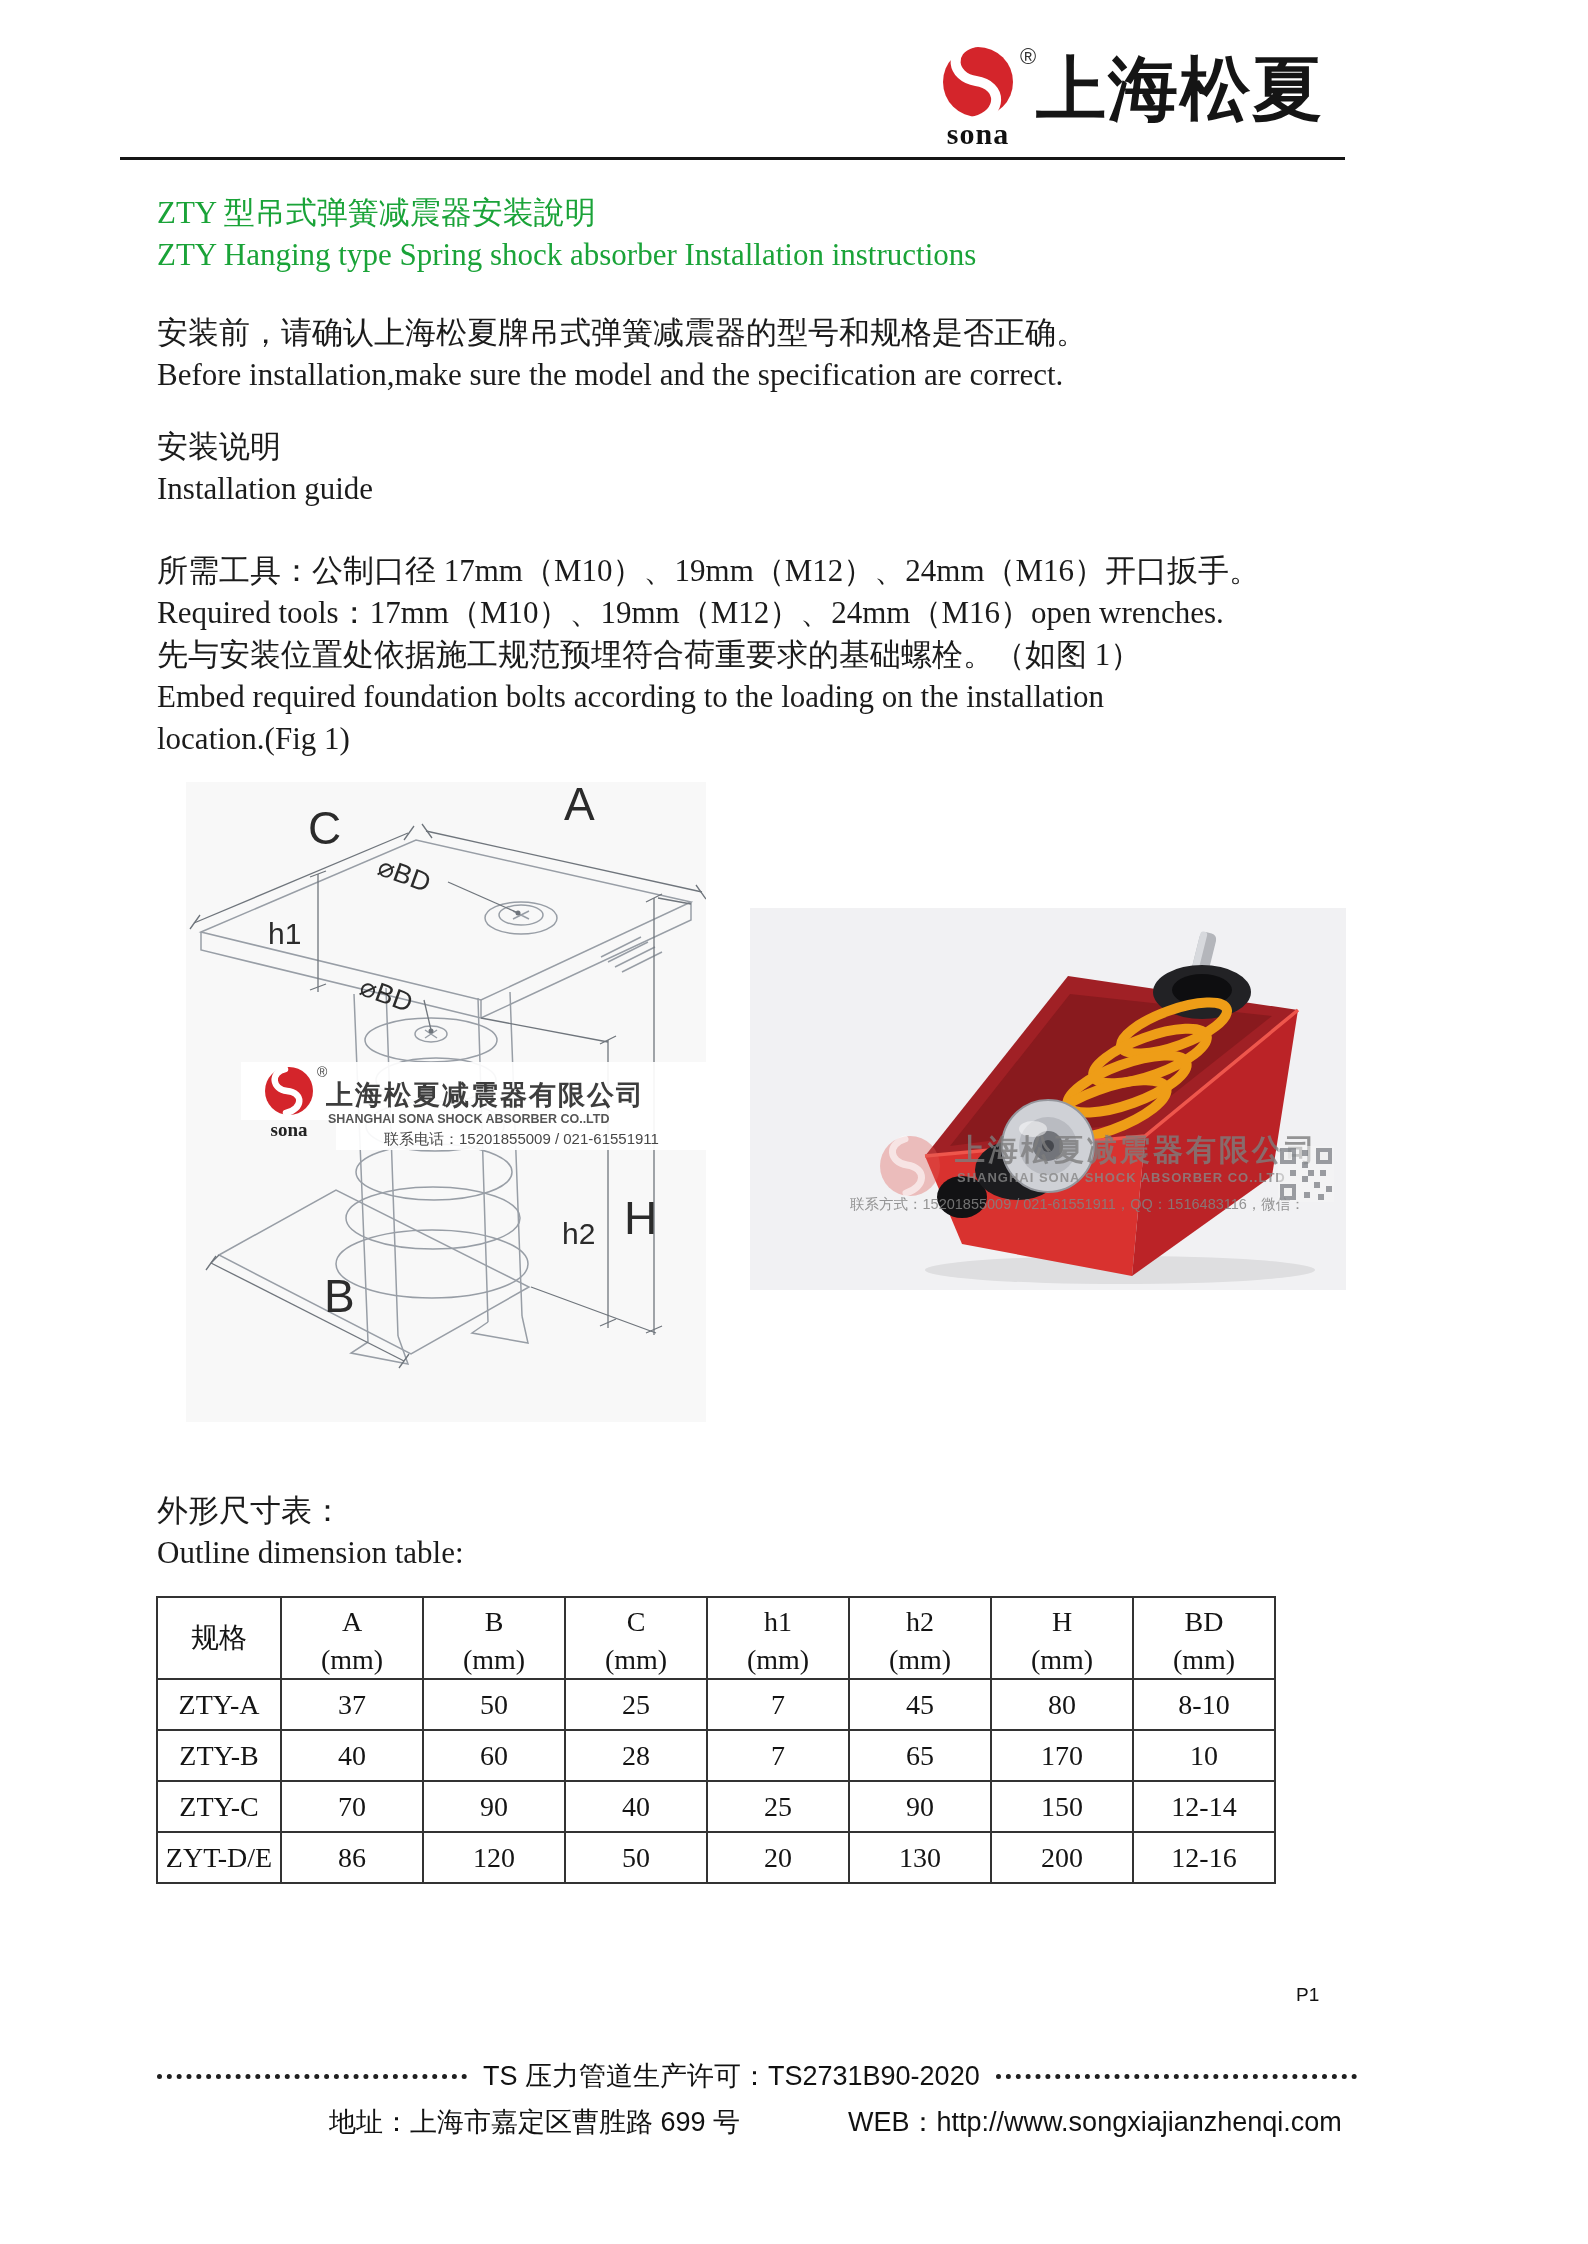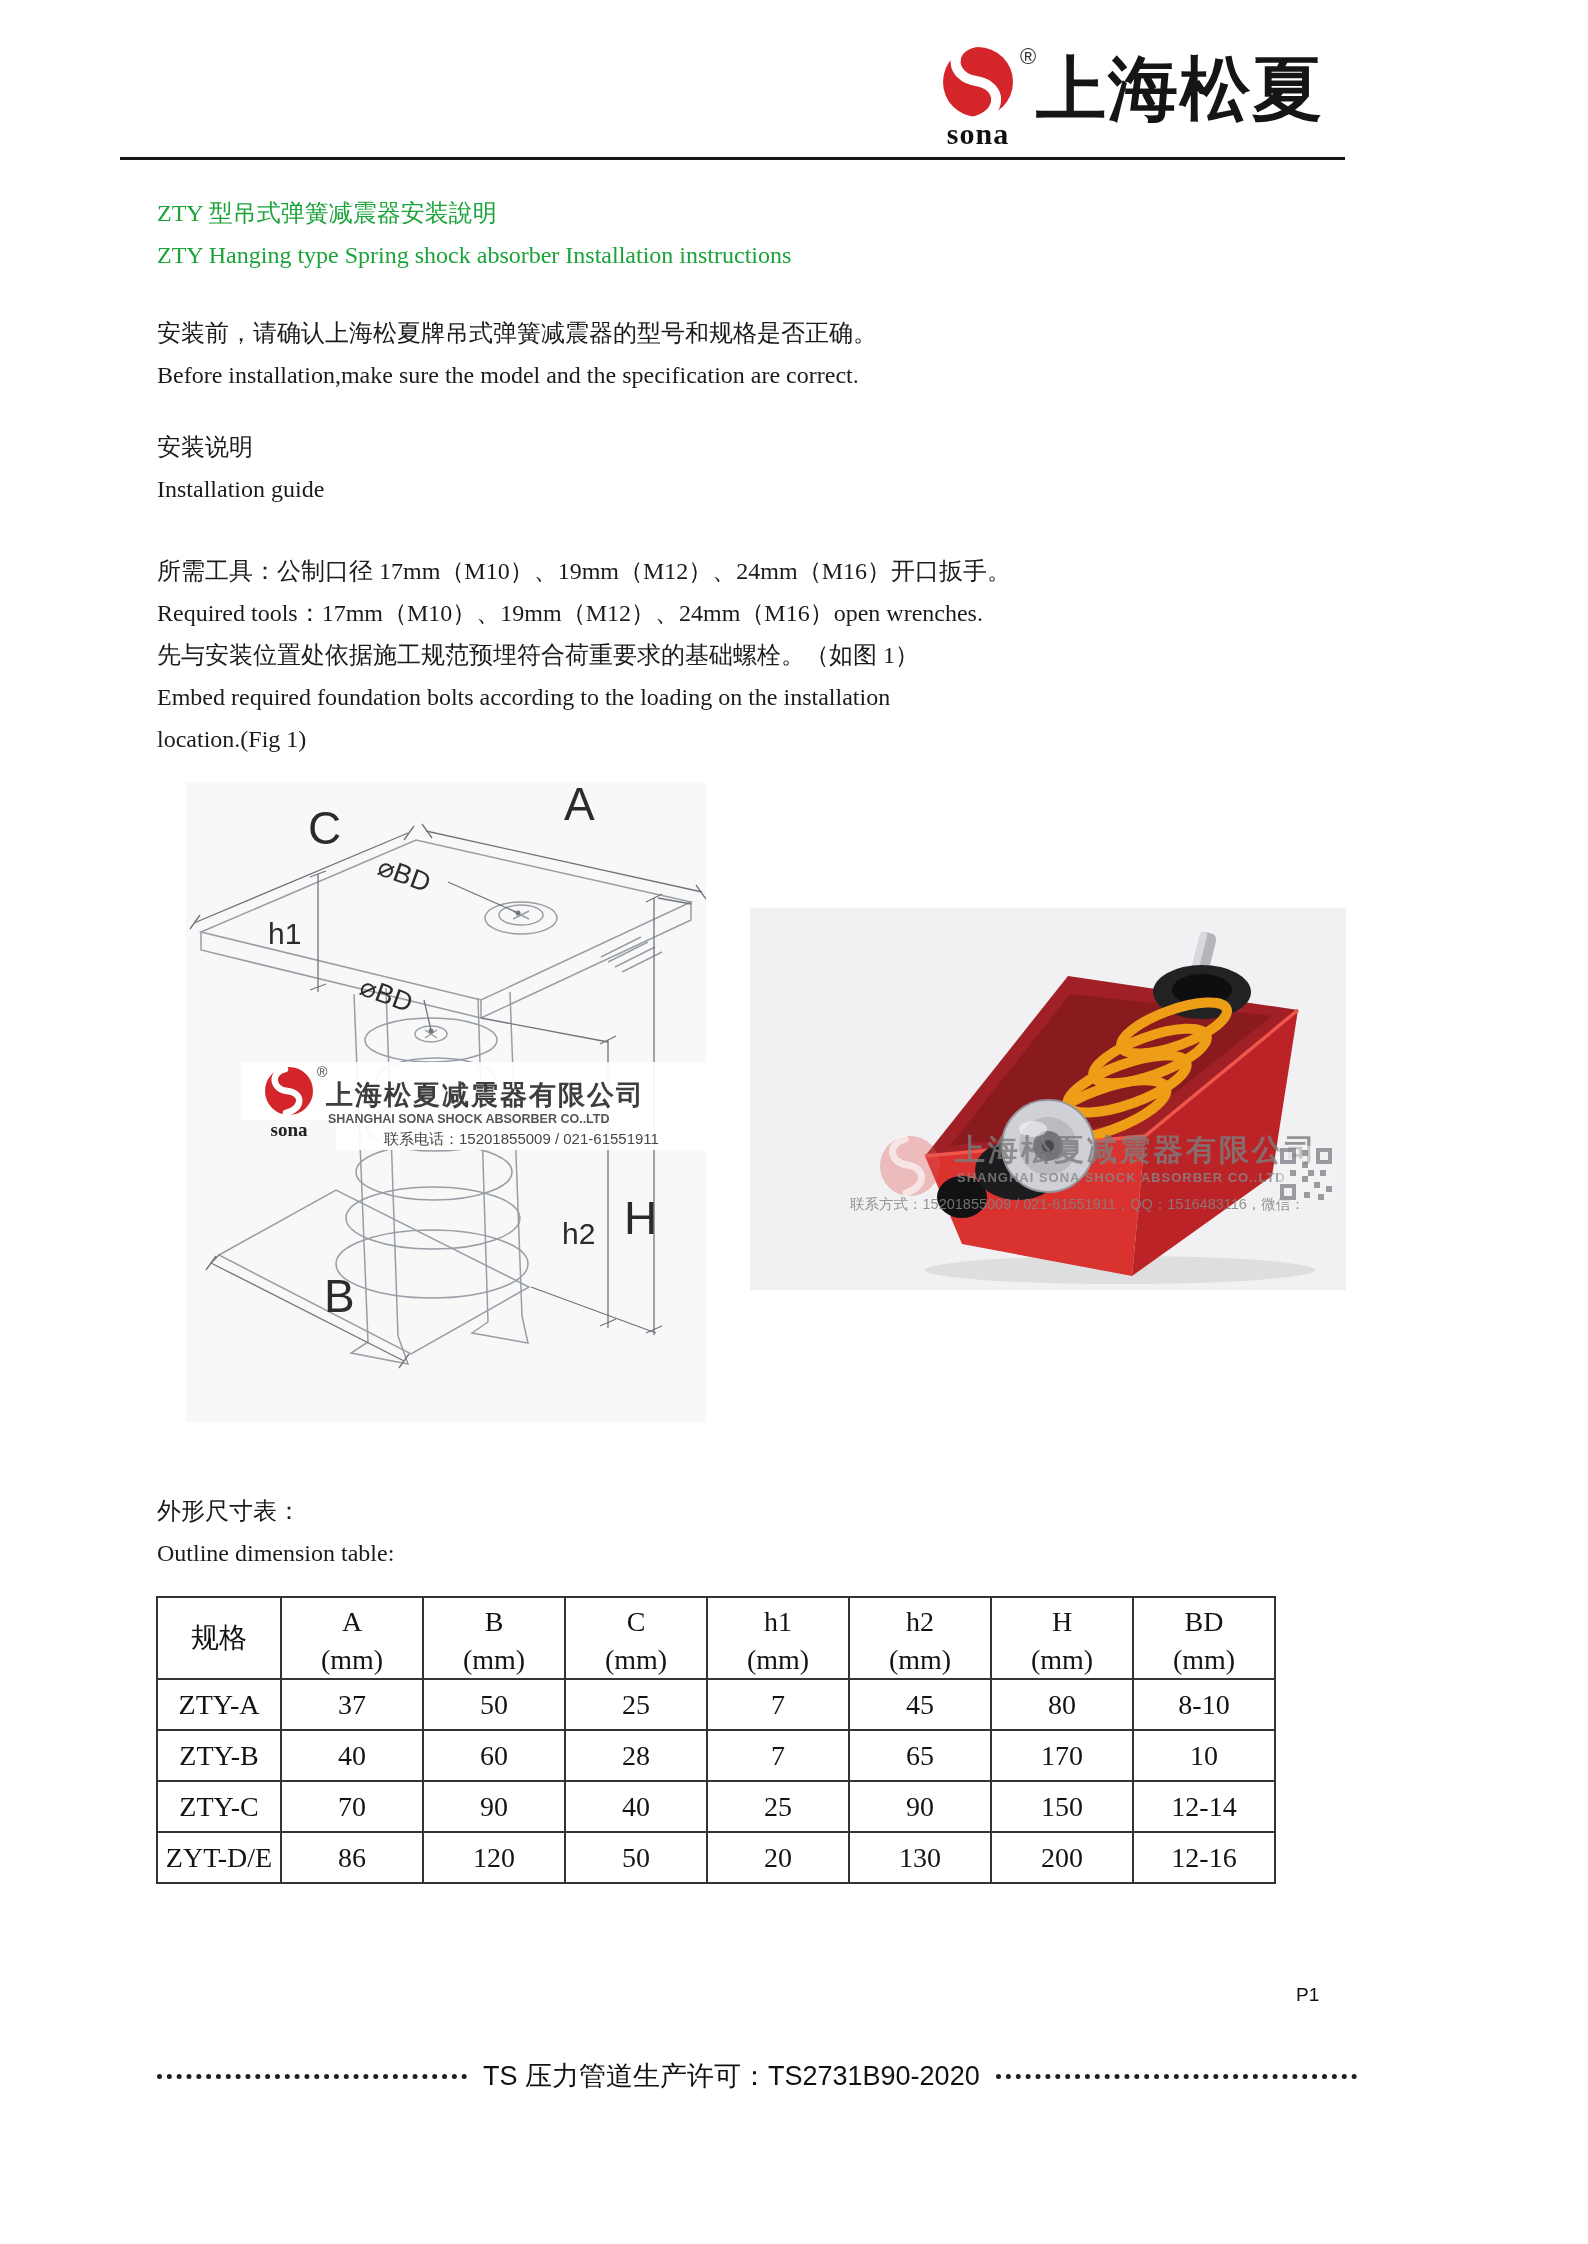--- a/index.html
+++ b/index.html
@@ -1,19 +1,19 @@
 <!DOCTYPE html>
 <html><head>
 <meta charset="utf-8">
 <style>
   html,body{margin:0;padding:0;background:#ffffff;}
   .page{position:relative;width:1588px;height:2244px;background:#ffffff;overflow:hidden;
         font-family:"Liberation Serif","DejaVu Serif",serif;color:#1b1b1b;}
   .abs{position:absolute;}
-  .line{font-size:24px;line-height:42px;white-space:pre;}
+  .line{font-size:31px;line-height:42px;white-space:pre;}
   .green{color:#1aa338;}
   .brand{font-family:"Liberation Sans","DejaVu Sans",sans-serif;font-weight:800;
          font-size:70px;line-height:1;letter-spacing:2px;color:#151515;}
   .rule{background:#151515;}
   .dim-table{border-collapse:collapse;table-layout:fixed;font-size:28px;color:#141414;text-align:center;}
   .dim-table th,.dim-table td{border:2px solid #333;font-weight:normal;padding:0;}
   .dim-table thead tr{height:80px;}
   .dim-table tbody tr{height:51px;}
   .hl{line-height:40px;margin-top:4px;}
   .hu{line-height:36px;}
@@ -288,15 +288,19 @@
   </table>
 
   <div class="abs pageno" style="left:1296px;top:1984px">P1</div>
 
   <div class="abs" style="left:157px;top:2058px">
     <div class="footer-line">
       <div class="dots dots-left"></div>
       <div class="footer-text">TS 压力管道生产许可：TS2731B90-2020</div>
       <div class="dots dots-right"></div>
     </div>
+    <div class="footer-line2">
+      <span>地址：上海市嘉定区曹胜路 699 号</span>
+      <span>WEB：http://www.songxiajianzhenqi.com</span>
+    </div>
   </div>
 
 </div>
 
 </body></html>

